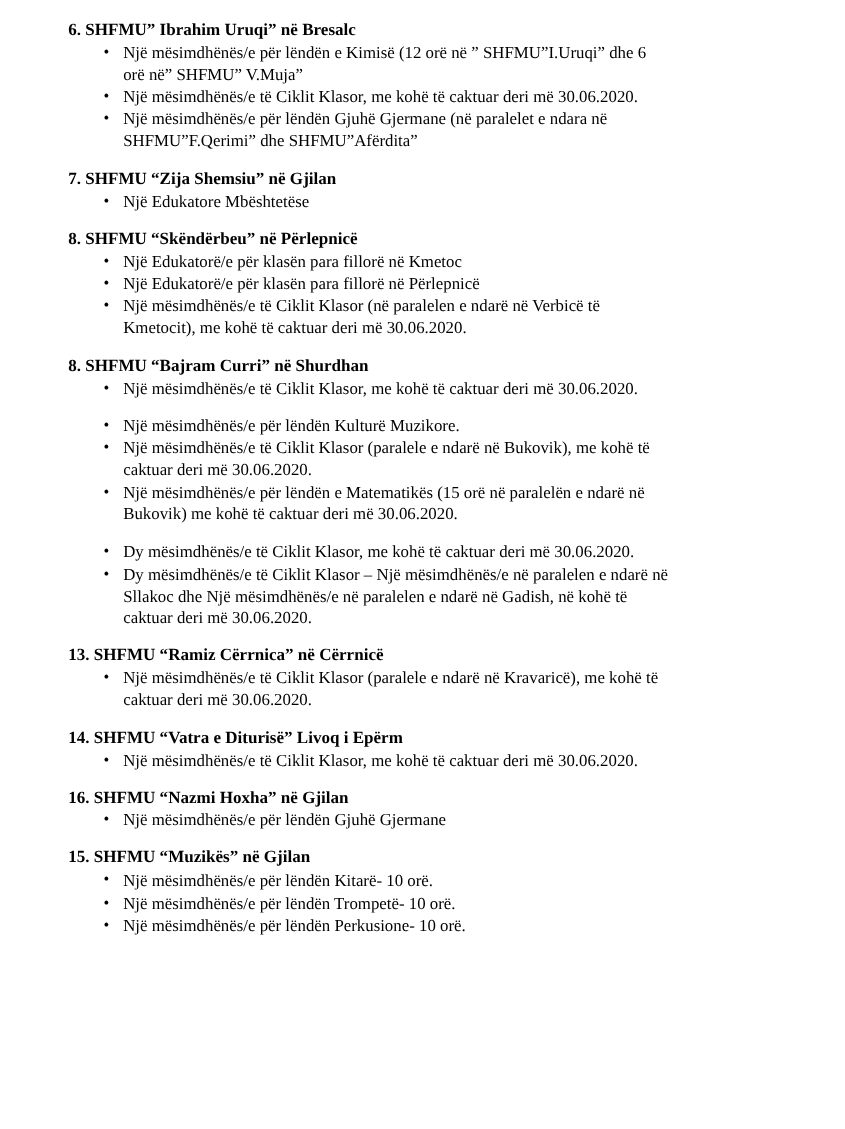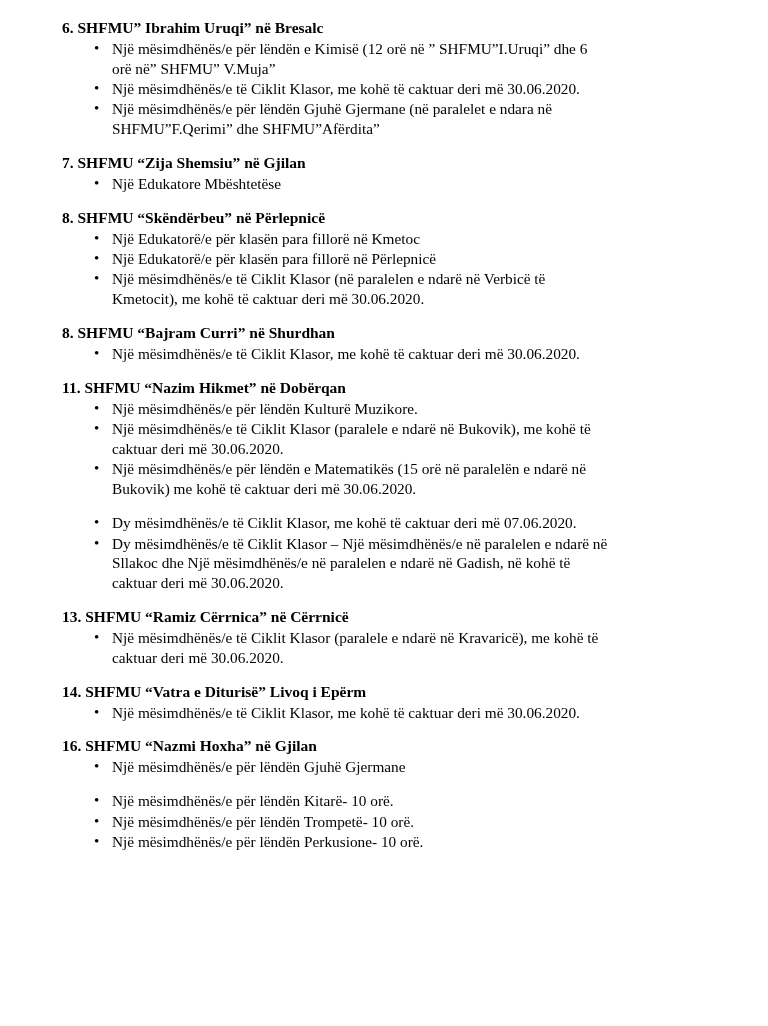--- a/index.html
+++ b/index.html
@@ -80,30 +80,29 @@
           <li><span class="bullet">•</span><span>Një mësimdhënës/e të Ciklit Klasor (në paralelen e ndarë  në Verbicë të  Kmetocit), me kohë të caktuar deri më 30.06.2020.</span></li>
         </ul>
       </div>
       <div class="section section-spacer-top">
         <p class="section-heading">8. SHFMU “Bajram Curri” në Shurdhan</p>
         <ul class="items">
           <li><span class="bullet">•</span><span>Një mësimdhënës/e të Ciklit Klasor, me kohë të caktuar deri më 30.06.2020.</span></li>
         </ul>
       </div>
       <div class="section section-spacer-top">
-        <p class="section-heading">11. SHFMU “Nazim Hikmet” në Dobërqan</p>
         <ul class="items">
           <li><span class="bullet">•</span><span>Një mësimdhënës/e për lëndën Kulturë Muzikore.</span></li>
           <li><span class="bullet">•</span><span>Një mësimdhënës/e të Ciklit Klasor (paralele e ndarë  në  Bukovik), me kohë të caktuar deri më 30.06.2020.</span></li>
           <li><span class="bullet">•</span><span>Një mësimdhënës/e për lëndën e Matematikës (15 orë në paralelën e ndarë në Bukovik) me kohë  të caktuar deri më 30.06.2020.</span></li>
         </ul>
       </div>
       <div class="section section-spacer-top">
         <ul class="items">
-          <li><span class="bullet">•</span><span>Dy mësimdhënës/e të Ciklit Klasor, me kohë  të caktuar deri më 07.06.2020.</span></li>
+          <li><span class="bullet">•</span><span>Dy mësimdhënës/e të Ciklit Klasor, me kohë  të caktuar deri më 30.06.2020.</span></li>
           <li><span class="bullet">•</span><span>Dy mësimdhënës/e të Ciklit Klasor – Një mësimdhënës/e në paralelen e ndarë në Sllakoc  dhe  Një mësimdhënës/e në paralelen e ndarë  në  Gadish, në kohë të caktuar deri më 30.06.2020.</span></li>
         </ul>
       </div>
       <div class="section section-spacer-top">
         <p class="section-heading">13. SHFMU “Ramiz Cërrnica” në Cërrnicë</p>
         <ul class="items">
           <li><span class="bullet">•</span><span>Një mësimdhënës/e të Ciklit Klasor (paralele e ndarë në Kravaricë), me kohë  të caktuar deri më 30.06.2020.</span></li>
         </ul>
       </div>
       <div class="section section-spacer-top">
@@ -112,20 +111,21 @@
           <li><span class="bullet">•</span><span>Një mësimdhënës/e të Ciklit Klasor, me kohë të caktuar deri më 30.06.2020.</span></li>
         </ul>
       </div>
       <div class="section section-spacer-top">
         <p class="section-heading">16. SHFMU “Nazmi Hoxha” në Gjilan</p>
         <ul class="items">
           <li><span class="bullet">•</span><span>Një mësimdhënës/e  për lëndën Gjuhë Gjermane</span></li>
         </ul>
       </div>
       <div class="section section-spacer-top">
+        <p class="section-heading">15. SHFMU “Muzikës” në Gjilan</p>
         <ul class="items">
           <li><span class="bullet">•</span><span>Një mësimdhënës/e për lëndën Kitarë- 10 orë.</span></li>
           <li><span class="bullet">•</span><span>Një mësimdhënës/e për lëndën Trompetë- 10 orë.</span></li>
           <li><span class="bullet">•</span><span>Një mësimdhënës/e për lëndën Perkusione- 10 orë.</span></li>
         </ul>
       </div>
     </div>
 </div>
 
 </body></html>

